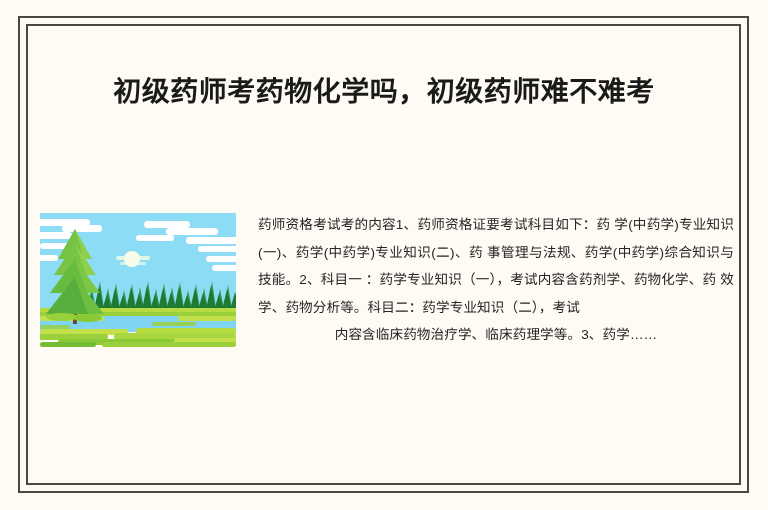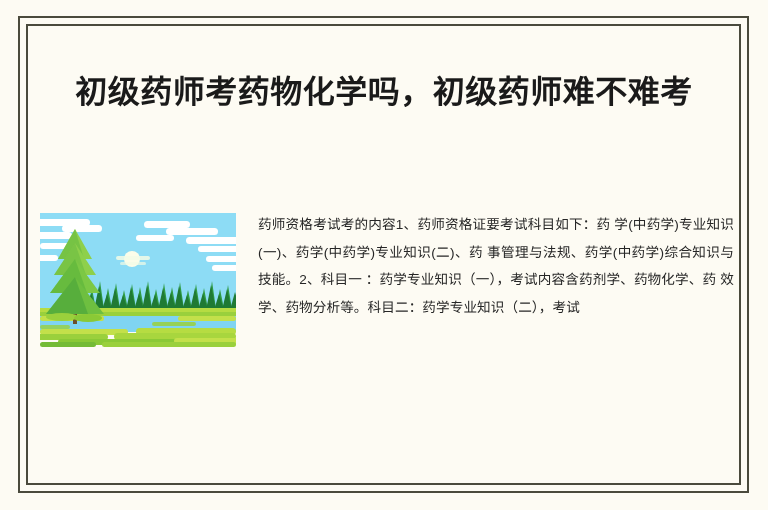--- a/index.html
+++ b/index.html
@@ -46,21 +46,21 @@
     pointer-events: none;
   }
 
   
   .title {
     position: absolute;
     left: 0;
     top: 76px;
     width: 768px;
     text-align: center;
-    font-size: 32px;
+    font-size: 28px;
     font-weight: 700;
     color: #1a1a1a;
     letter-spacing: 0.5px;
     line-height: 32px;
     white-space: nowrap;
   }
 
   
   .illustration {
     position: absolute;
@@ -222,15 +222,16 @@
       </g>
     </svg>
   </div>
 
   <div class="body-text">
     <span>药师资格考试考的内容1、药师资格证要考试科目如下：药</span>
     <span>学(中药学)专业知识(一)、药学(中药学)专业知识(二)、药</span>
     <span>事管理与法规、药学(中药学)综合知识与技能。2、科目一</span>
     <span>：药学专业知识（一），考试内容含药剂学、药物化学、药</span>
     <span>效学、药物分析等。科目二：药学专业知识（二），考试</span>
+    <span class="last-line">内容含临床药物治疗学、临床药理学等。3、药学……</span>
   </div>
 
 </div>
 
 </body></html>

